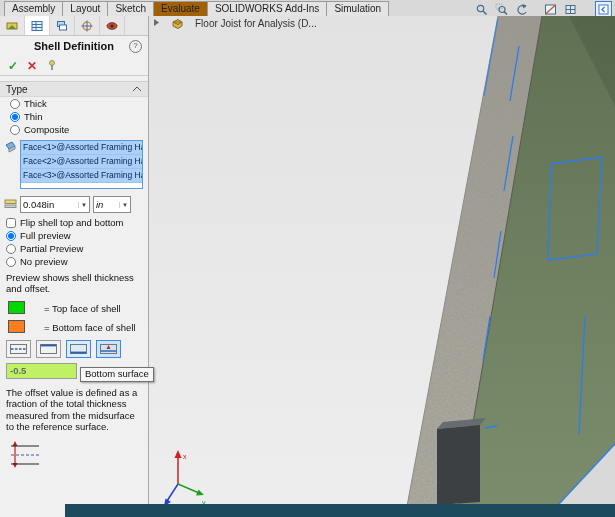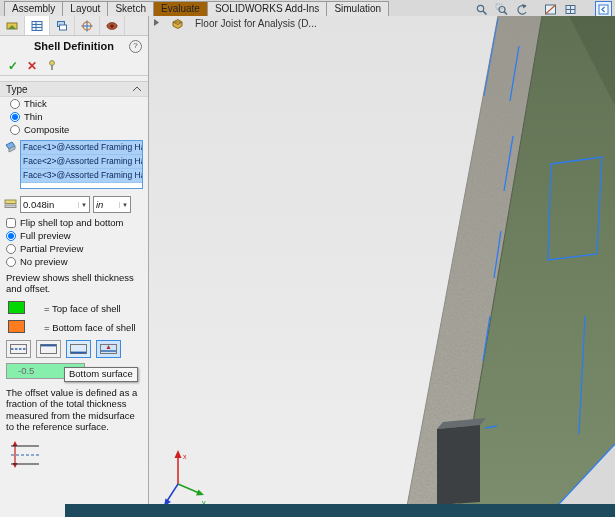--- a/index.html
+++ b/index.html
@@ -40,22 +40,22 @@
   .combo.val{width:64px;}
   .combo.unit{width:32px;font-style:italic;}
   .note{padding:4px 6px 2px 6px;line-height:1.2;}
   .legend-row{display:flex;align-items:flex-end;gap:19px;padding:4px 0 2px 8px;}
   .swatch{width:15px;height:11px;border:1px solid #555;}
   .obtn-row{display:flex;gap:5px;padding:5px 0 2px 6px;}
   .obtn{width:23px;height:16px;border:1px solid #9a9a9a;background:#f2f2f2;display:flex;align-items:center;justify-content:center;}
   .obtn.hovered{border-color:#3a8ae0;background:#ddecfb;}
   .obtn.selected{border-color:#3a8ae0;background:#cfe4fa;}
   .oinput-row{position:relative;padding:3px 0 2px 6px;height:18px;}
-  .offset-input{width:66px;height:14px;background:#86efac;border:1px solid #9c9c9c;color:#6a6a6a;font-size:9.5px;line-height:14px;padding-left:11px;}
-  .tooltip{position:absolute;left:64px;top:7px;background:#f6f6f6;border:1px solid #6f6f6f;padding:0 4px;height:13px;line-height:12px;white-space:nowrap;box-shadow:1px 1px 2px rgba(0,0,0,.35);z-index:20;}
+  .offset-input{width:66px;height:14px;background:#bef264;border:1px solid #9c9c9c;color:#6a6a6a;font-size:9.5px;line-height:14px;padding-left:3px;font-weight:bold;}
+  .tooltip{position:absolute;left:80px;top:7px;background:#f6f6f6;border:1px solid #6f6f6f;padding:0 4px;height:13px;line-height:12px;white-space:nowrap;box-shadow:1px 1px 2px rgba(0,0,0,.35);z-index:20;}
   .desc{padding:4px 6px 2px 6px;line-height:1.2;}
   .diagram{margin:6px 0 0 9px;}
 
   
   .viewport{position:absolute;left:149px;top:16px;right:0;bottom:0;background:#e6e6e6;overflow:hidden;}
   .breadcrumb{position:absolute;top:2px;left:4px;display:flex;align-items:flex-start;gap:12px;font-size:10px;color:#333;z-index:10;}
   .status-bar{position:absolute;left:65px;right:0;bottom:0;height:13px;z-index:15;}
 </style>
 </head>
 <body>

